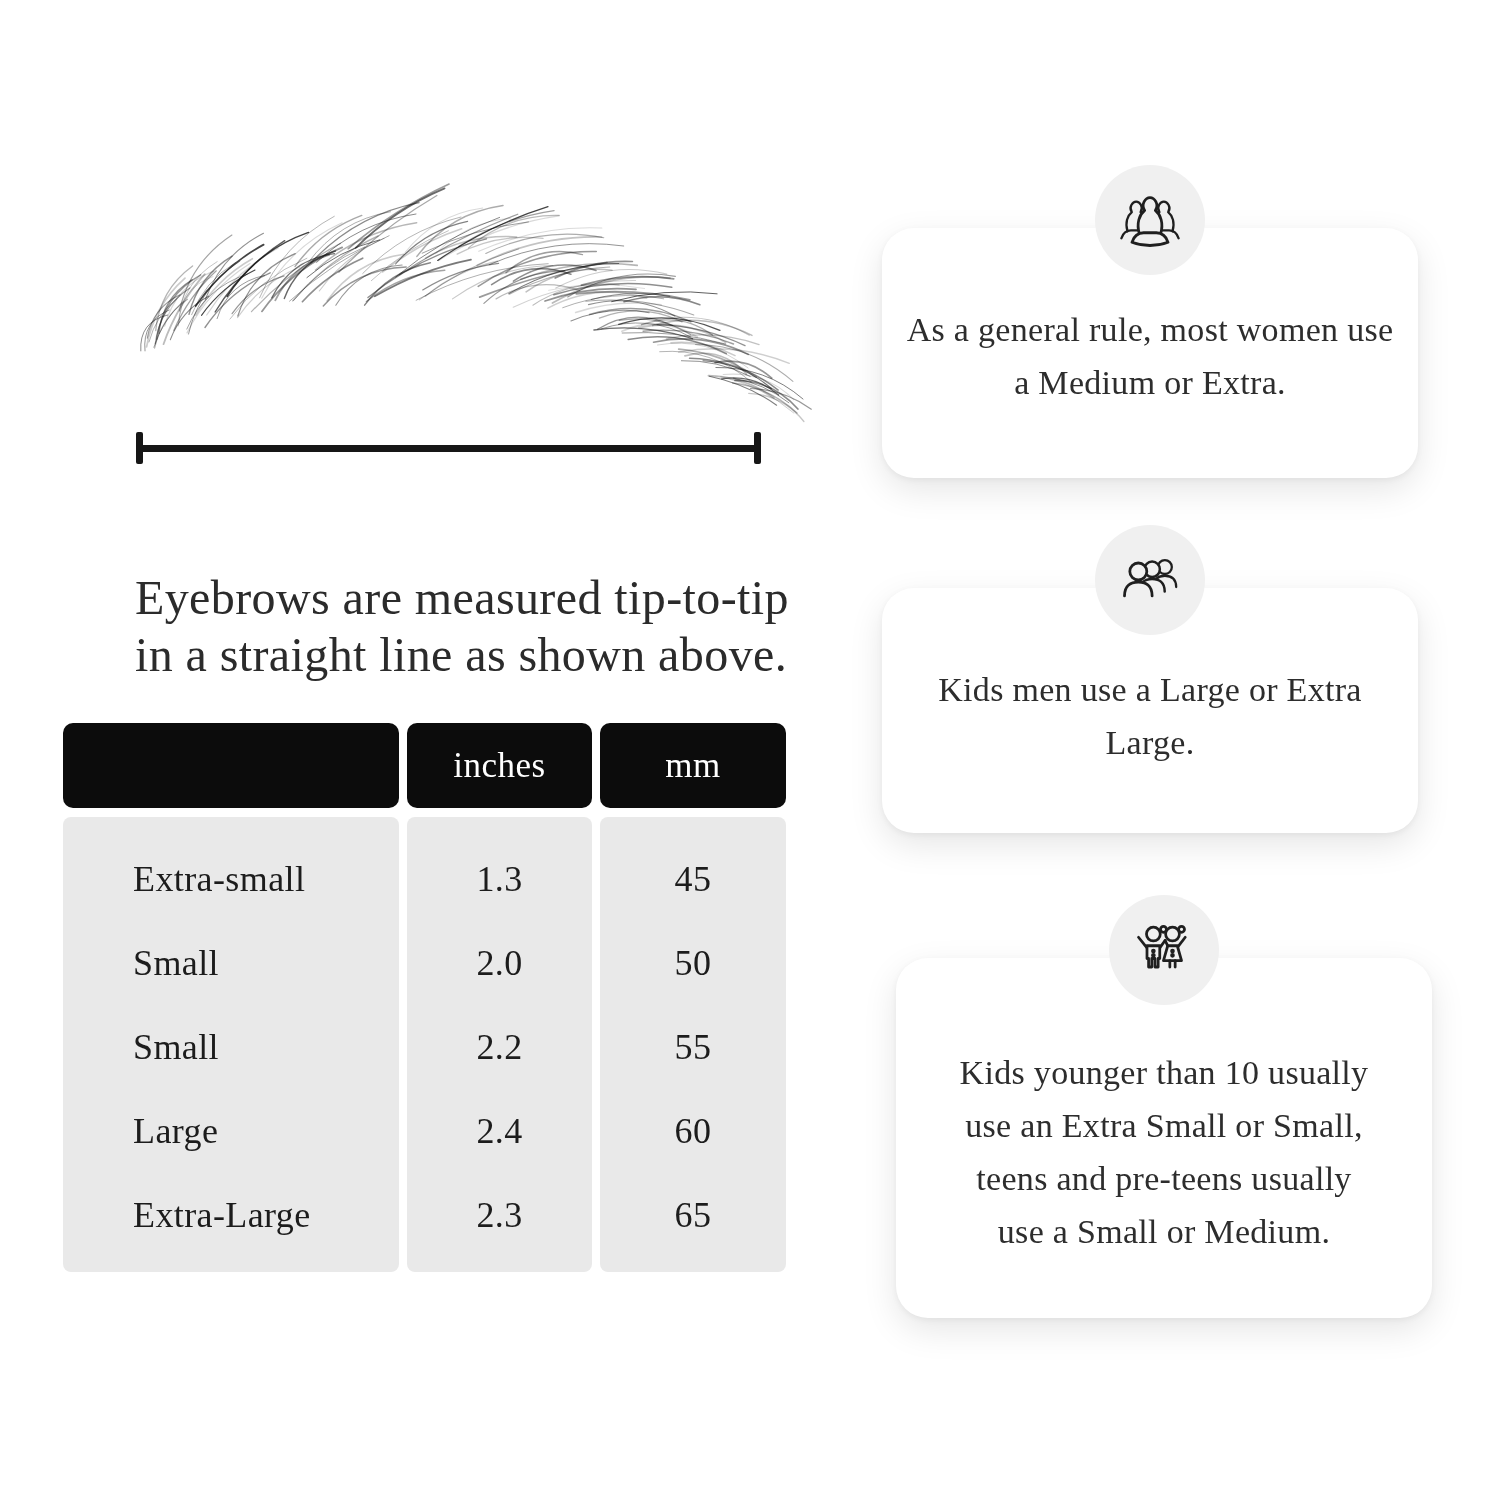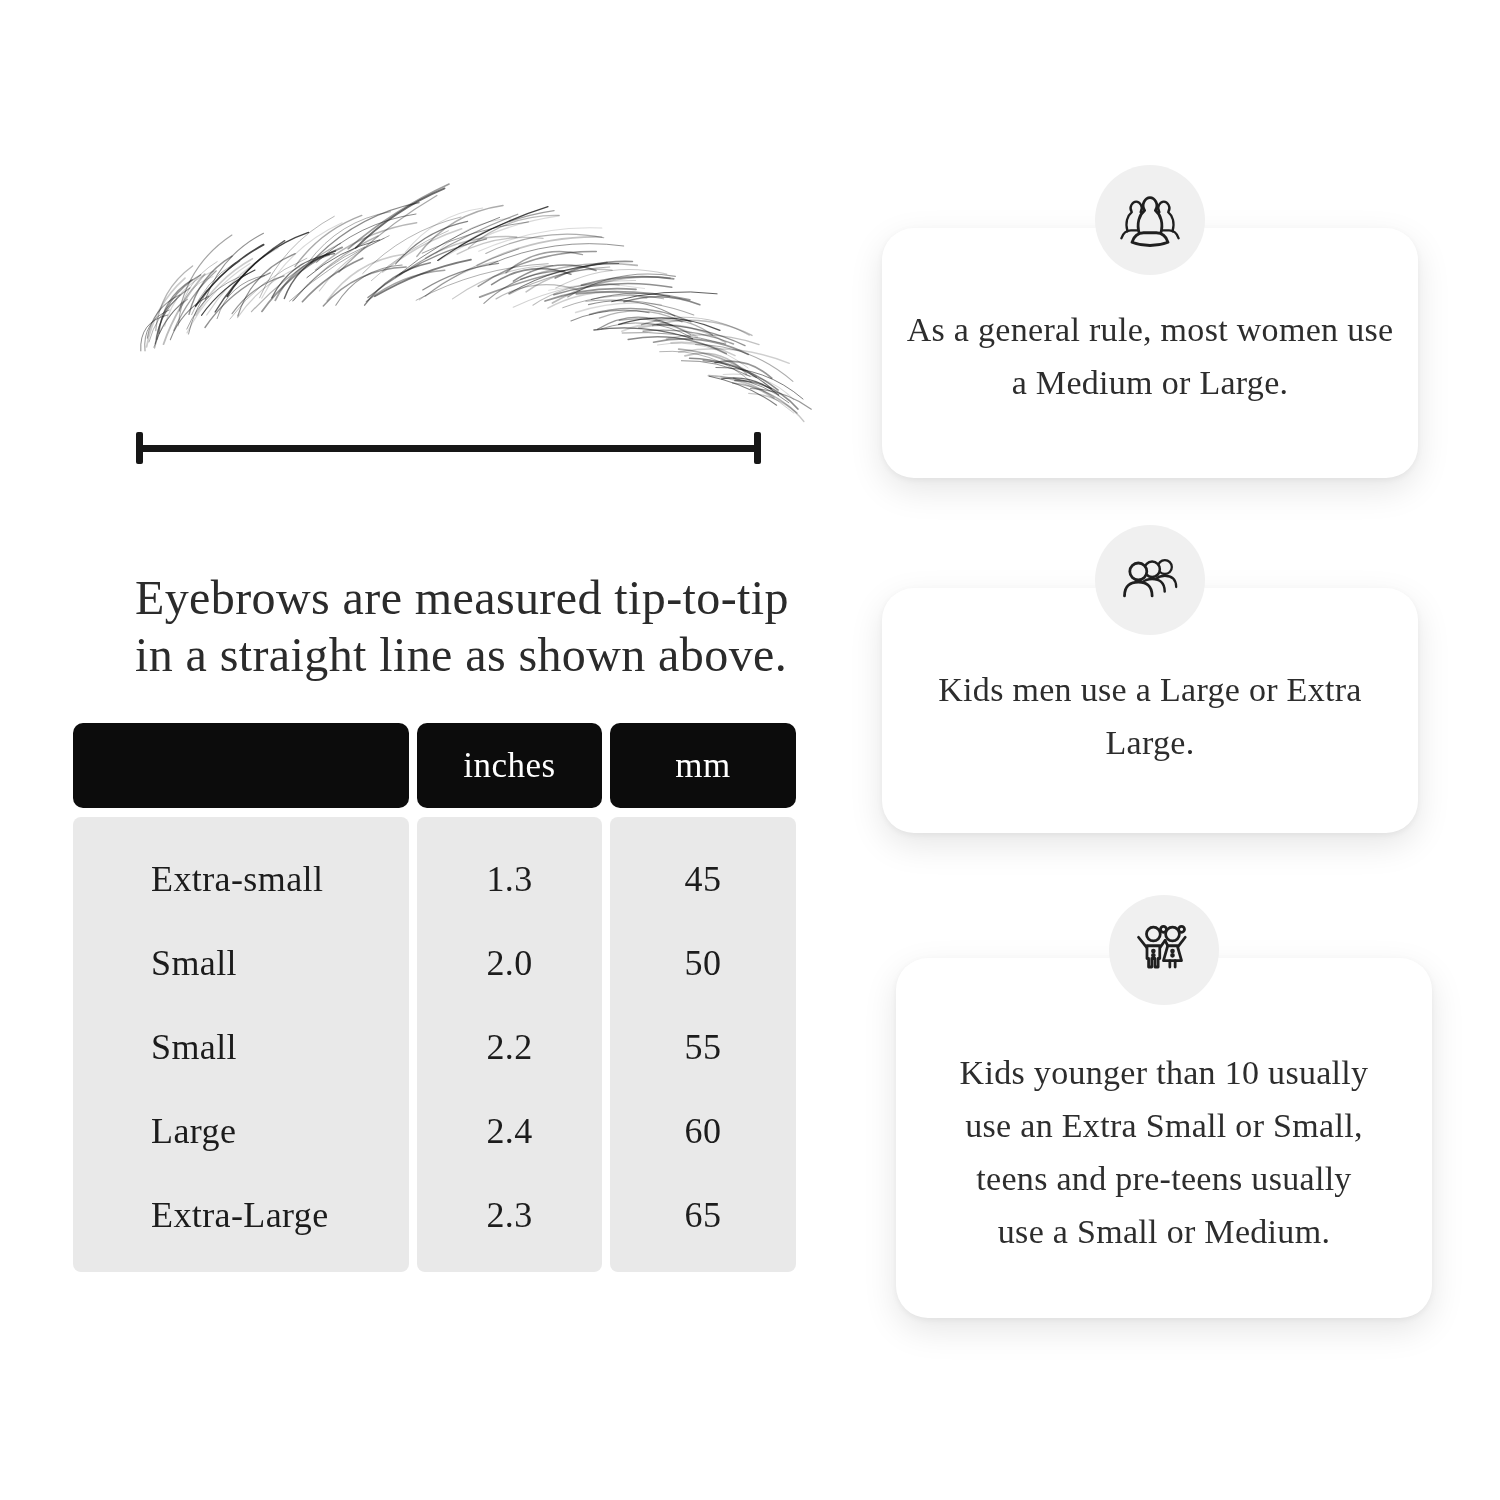--- a/index.html
+++ b/index.html
@@ -13,30 +13,30 @@
   .ruler-bar{position:absolute;left:0;right:0;top:13px;height:7px;background:#161616;border-radius:2px;}
   .ruler-cap{position:absolute;top:0;width:7px;height:32px;background:#161616;border-radius:2px;}
   .ruler-cap.left{left:0;}
   .ruler-cap.right{right:0;}
   .caption{
     position:absolute;left:135px;top:535px;font-size:48px;line-height:57px;
     color:#2b2b2b;letter-spacing:.4px;white-space:nowrap;margin-top:34px;
   }
   
   .size-table{
-    position:absolute;left:73px;top:723px;
+    position:absolute;left:63px;top:723px;
     display:grid;grid-template-columns:336px 185px 186px;column-gap:8px;row-gap:9px;text-align:center;
   }
   .th{
     height:85px;background:#0c0c0c;border-radius:10px;color:#ffffff;
     display:flex;align-items:center;justify-content:center;font-size:35px;letter-spacing:.5px;
   }
   .tcol{
     height:455px;background:#e9e9e9;border-radius:8px;
-    box-sizing:border-box;padding:20px 16px 15px;display:flex;flex-direction:column;
+    box-sizing:border-box;padding:20px 8px 15px;display:flex;flex-direction:column;
   }
   .tcell{height:84px;display:flex;align-items:center;font-size:36px;color:#1c1c1c;letter-spacing:.4px;}
   .tcol.labels .tcell{padding-left:62px;justify-content:flex-start;}
   .tcol.nums .tcell{justify-content:center;}
   
   .card{
     position:absolute;left:882px;width:536px;background:#ffffff;border-radius:32px;
     box-shadow:0 12px 34px rgba(0,0,0,.10),0 2px 6px rgba(0,0,0,.05);
     box-sizing:border-box;
   }
@@ -275,21 +275,21 @@
         <g transform="translate(45,32) scale(0.82)">
           <path d="M -10 13 C -13 3 -10 -5 -5 -9 C -9 -15 -4 -21 0 -21 C 4 -21 9 -15 5 -9 C 10 -5 13 3 10 13" fill="none"></path>
           <path d="M -17 21 Q -14 12 -6 12 L 6 12 Q 14 12 17 21" fill="none"></path>
         </g>
         <g transform="translate(32,32)">
           <path d="M -10 13 C -13 3 -10 -5 -5 -9 C -9 -15 -4 -21 0 -21 C 4 -21 9 -15 5 -9 C 10 -5 13 3 10 13" fill="#f0f0f0"></path>
           <path d="M -17 21 Q -14 12 -6 12 L 6 12 Q 14 12 17 21 Q 9 24 0 24 Q -9 24 -17 21 Z" fill="#f0f0f0"></path>
         </g>
       </svg>
     </div>
-    <p class="card-text">As a general rule, most women use a Medium or Large.</p>
+    <p class="card-text">As a general rule, most women use a Medium or Extra.</p>
   </div>
 
   <div class="card men">
     <div class="icon-circle">
       <svg class="icon-svg" viewBox="0 0 64 64" fill="none">
         <g transform="translate(46,28) scale(0.82)">
           <circle cx="0" cy="-10" r="8" fill="#f0f0f0"></circle>
           <path d="M -13 13 C -13 3 -7 0 0 0 C 7 0 13 3 13 13" fill="#f0f0f0"></path>
         </g>
         <g transform="translate(34,31) scale(0.91)">

